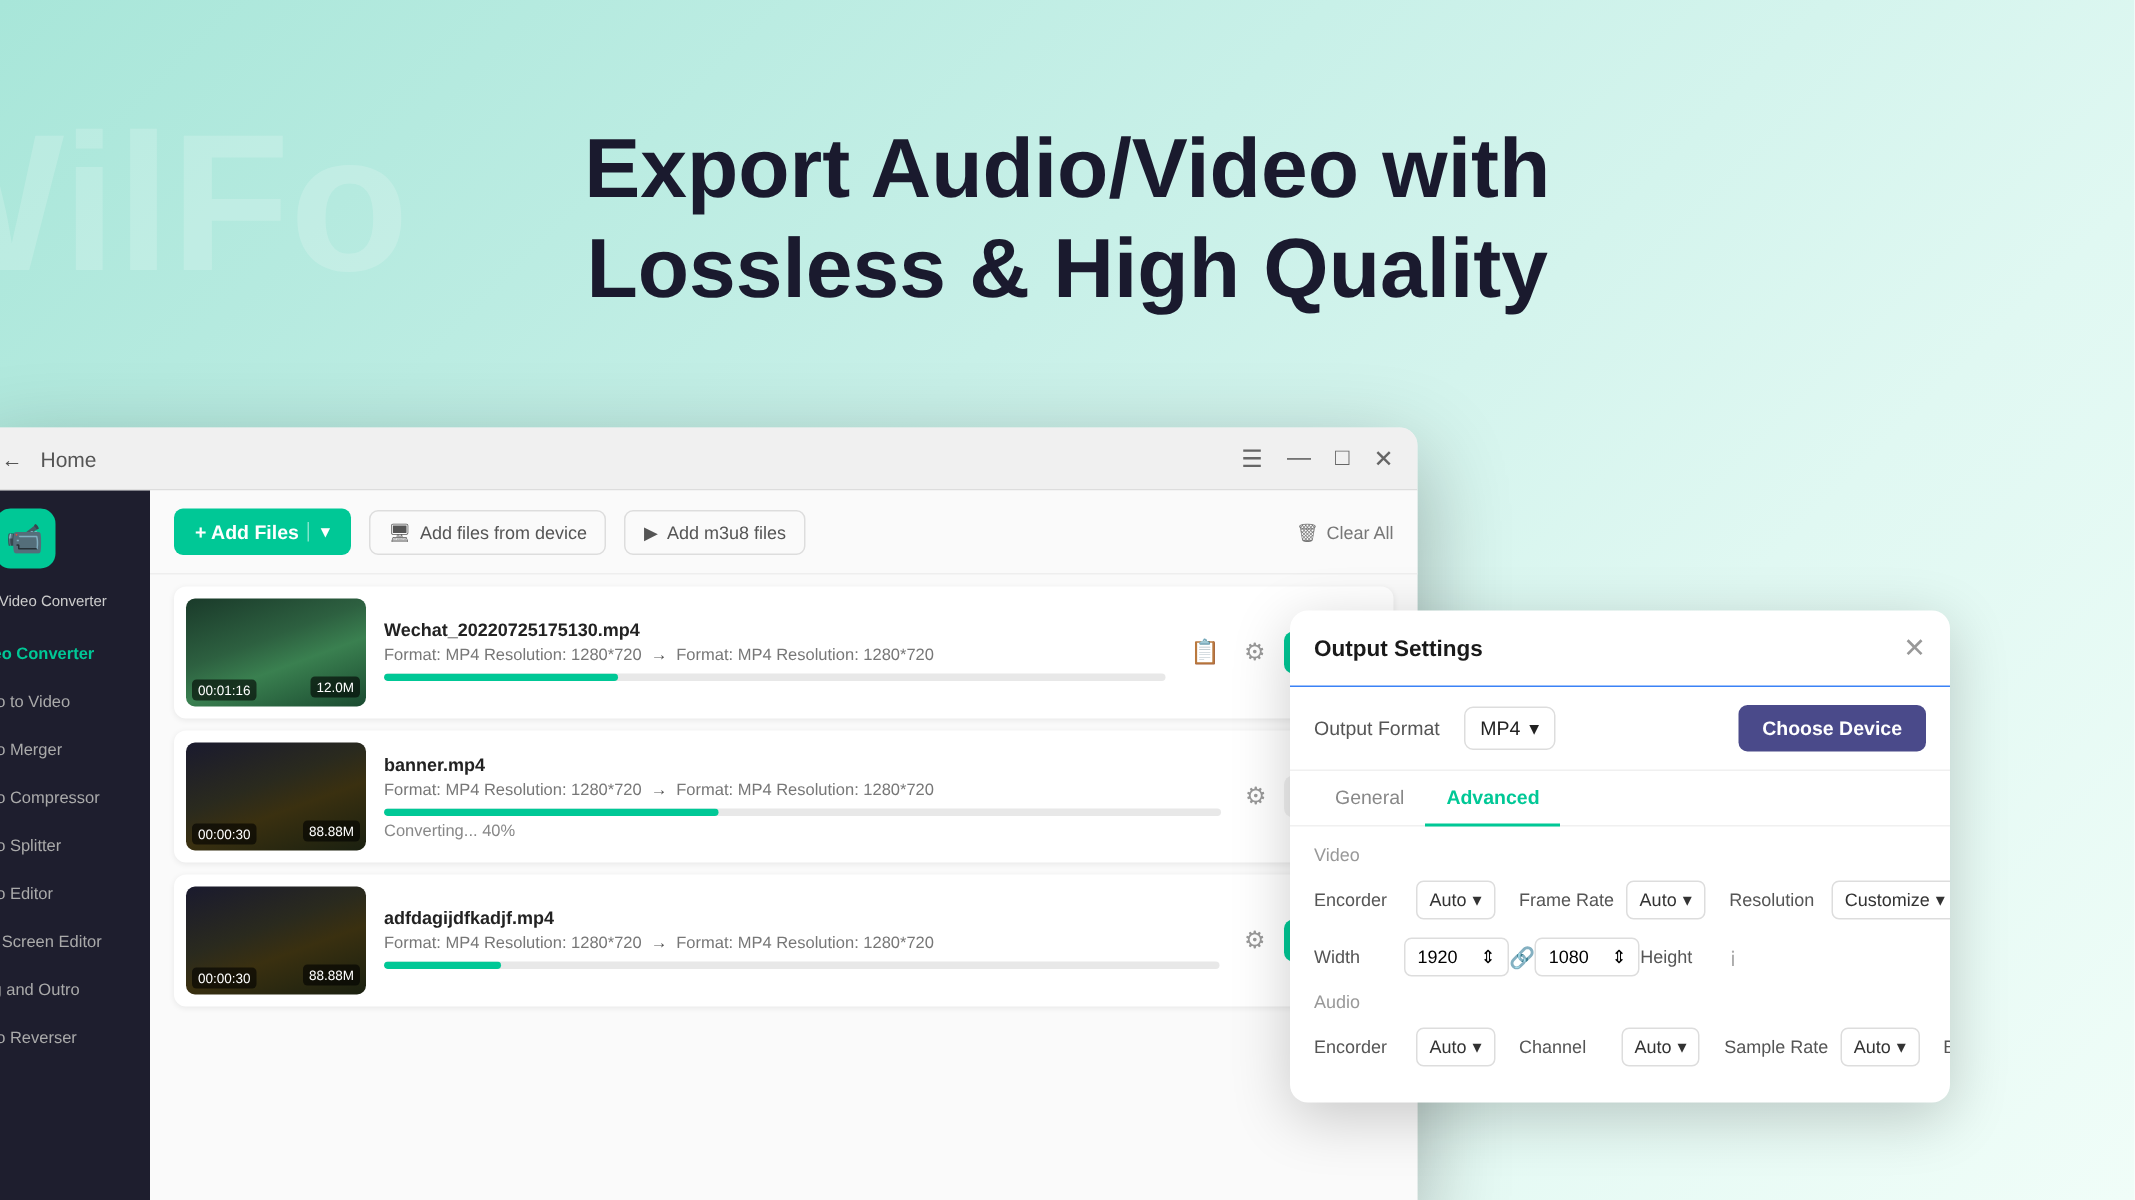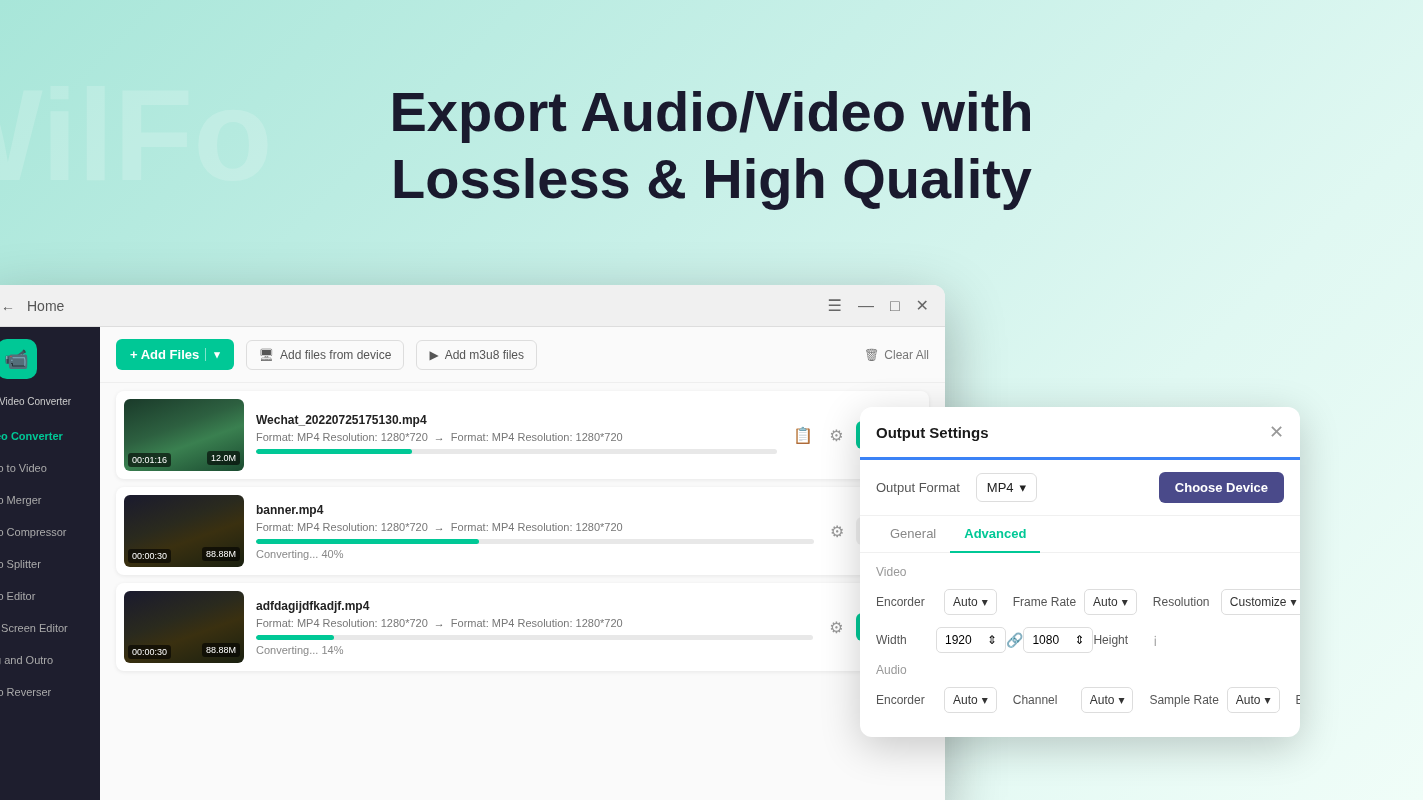--- a/index.html
+++ b/index.html
@@ -314,21 +314,21 @@
       border-radius: 12px;
       box-shadow: 0 10px 40px rgba(0,0,0,0.2);
       z-index: 20;
       overflow: hidden;
     }
     .panel-header {
       display: flex;
       align-items: center;
       justify-content: space-between;
       padding: 14px 16px;
-      border-bottom: 3px solid #3b82f6;
+      border-bottom: 1px solid #3b82f6;
     }
     .panel-title {
       font-size: 15px;
       font-weight: 700;
       color: #1a1a1a;
     }
     .panel-close {
       background: none;
       border: none;
       font-size: 18px;
@@ -602,21 +602,20 @@
           <div class="file-info">
             <div class="file-name">adfdagijdfkadjf.mp4</div>
             <div class="file-format">
               <span>Format: MP4  Resolution: 1280*720</span>
               <span class="arrow-icon">→</span>
               <span>Format: MP4  Resolution: 1280*720</span>
             </div>
             <div class="progress-bar-bg">
               <div class="progress-bar-fill" style="width:14%"></div>
             </div>
-            <div class="progress-text">Converting... 14%</div>
           </div>
           <div class="file-actions">
             <button class="icon-btn">⚙</button>
             <button class="btn-convert">Con...</button>
           </div>
         </div>
 
       </div>
     </div>
   </div>

